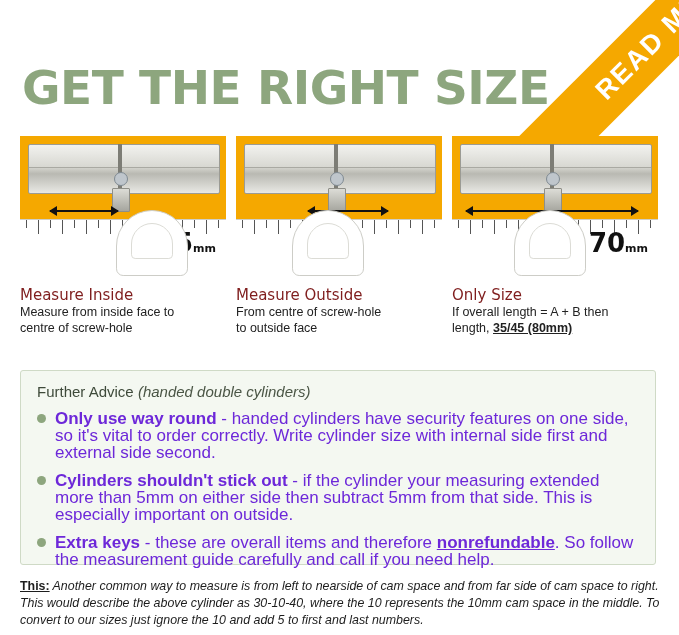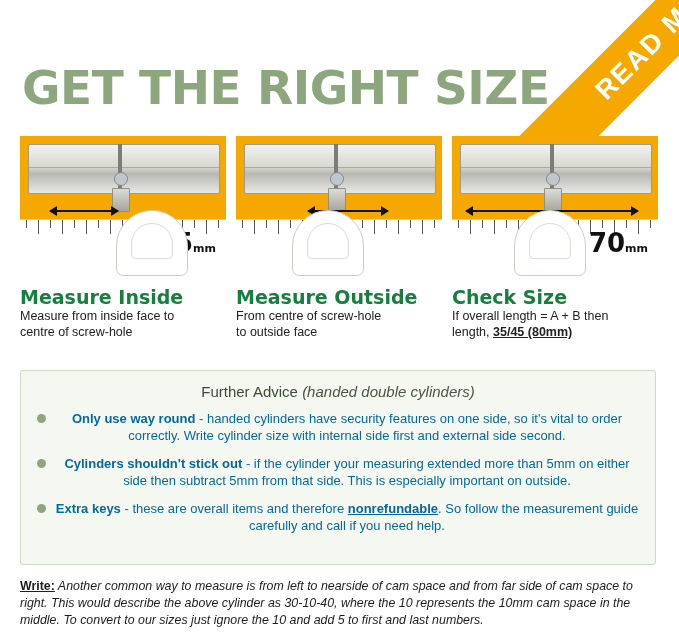--- a/index.html
+++ b/index.html
@@ -99,46 +99,46 @@
   .thumb{
     position:absolute;bottom:0;width:70px;height:64px;
     background:#ffffff;border:1px solid #cdcdc7;border-radius:40px 40px 8px 8px;
   }
   .thumb:after{
     content:"";position:absolute;left:14px;top:12px;width:40px;height:34px;
     border:1px solid #dcdcd6;border-radius:30px 30px 6px 6px;
   }
 
   .steptitle{
-    margin-top:10px;font-size:19px;font-weight:bold;color:#15803d;
+    margin-top:10px;font-size:15px;font-weight:normal;color:#7f1d1d;
     font-family:"DejaVu Sans","Liberation Sans",sans-serif;
   }
   .stepdesc{
     margin-top:0;font-size:12.5px;line-height:16px;color:#222;
   }
   .stepdesc u{text-decoration:underline;font-weight:bold;}
 
   
   .advice{
     position:absolute;left:20px;top:370px;width:636px;height:195px;
     border:1px solid #cfdac6;background:#F4F8F1;border-radius:3px;
-    box-sizing:border-box;padding:12px 16px;text-align:center;
+    box-sizing:border-box;padding:12px 16px;
   }
   .advice h3{
     margin:0 0 10px 0;font-size:15px;font-weight:normal;color:#3e4a3a;
   }
   .advice h3 em{font-style:italic;color:#4a5545;}
   .bullet{
     display:flex;gap:9px;margin-bottom:11px;
   }
   .dot{
     flex:0 0 auto;width:9px;height:9px;border-radius:50%;
     background:#8DA67E;margin-top:4px;
   }
-  .btext{font-size:13px;line-height:17px;color:#0369a1;}
+  .btext{font-size:17px;line-height:17px;color:#6d28d9;}
   .btext b{font-weight:bold;}
   .btext u{font-weight:bold;}
 
   
   .note{
     position:absolute;left:20px;top:578px;width:640px;
     font-size:12.4px;line-height:17px;font-style:italic;color:#1d1d1d;
   }
   .note u{font-style:normal;font-weight:bold;text-decoration:underline;}
 </style>
@@ -269,21 +269,21 @@
               <i style="left:174px"></i>
               <i class="maj" style="left:186px"></i>
             <i style="left:198px"></i>
           </div>
           <div class="measure">
             <span>70</span><small>mm</small>
           </div>
         </div>
         <div class="thumb" style="left:62px;"></div>
       </div>
-      <div class="steptitle">Check Size</div>
+      <div class="steptitle">Only Size</div>
       <div class="stepdesc">
         <span>If overall length = A + B then</span><br>
         <span>length, </span><u>35/45 (80mm)</u>
       </div>
     </div>
 
   </div>
 
   <div class="advice">
     <h3>
@@ -307,16 +307,16 @@
 
     <div class="bullet">
       <div class="dot"></div>
       <div class="btext">
         <b>Extra keys</b><span> - these are overall items and therefore </span><u>nonrefundable</u><span>. So follow the measurement guide carefully and call if you need help.</span>
       </div>
     </div>
   </div>
 
   <div class="note">
-    <u>Write:</u><span> Another common way to measure is from left to nearside of cam space and from far side of cam space to right. This would describe the above cylinder as 30-10-40, where the 10 represents the 10mm cam space in the middle. To convert to our sizes just ignore the 10 and add 5 to first and last numbers.</span>
+    <u>This:</u><span> Another common way to measure is from left to nearside of cam space and from far side of cam space to right. This would describe the above cylinder as 30-10-40, where the 10 represents the 10mm cam space in the middle. To convert to our sizes just ignore the 10 and add 5 to first and last numbers.</span>
   </div>
 
 </div>
 
 </body></html>

